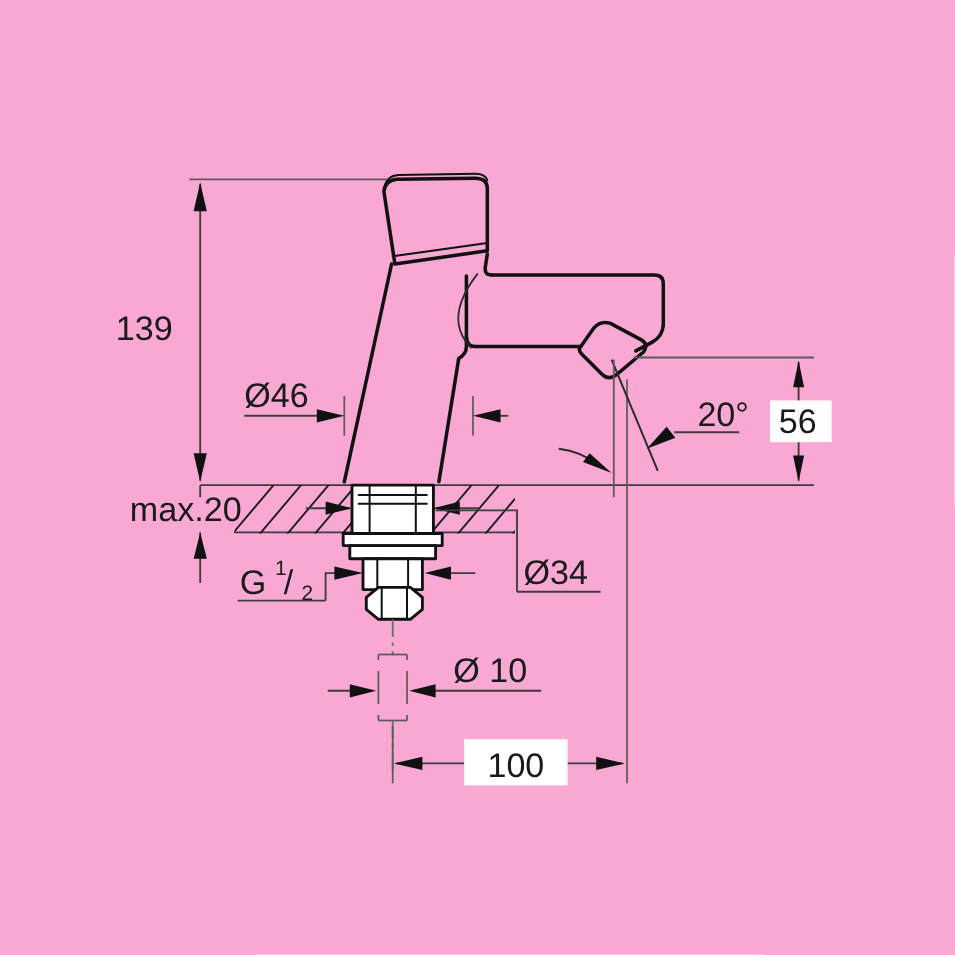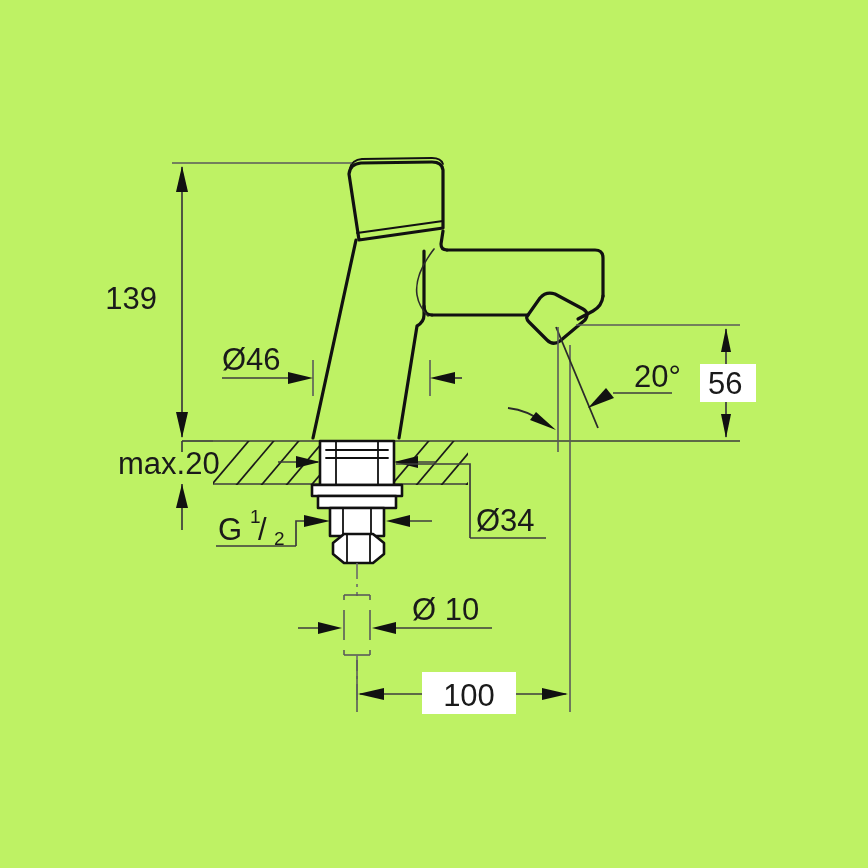--- a/index.html
+++ b/index.html
@@ -10,21 +10,21 @@
   body {
     width: 868px;
     height: 868px;
     font-family: "Liberation Sans", sans-serif;
     overflow: hidden;
   }
   #drawing-root {
     position: relative;
     width: 868px;
     height: 868px;
-    background: #bef264;
+    background: #f9a8d4;
   }
   svg#tech-drawing {
     display: block;
     width: 868px;
     height: 868px;
   }
   .dim-text {
     font-family: "Liberation Sans", sans-serif;
     font-size: 31px;
     fill: #1a1a1a;

